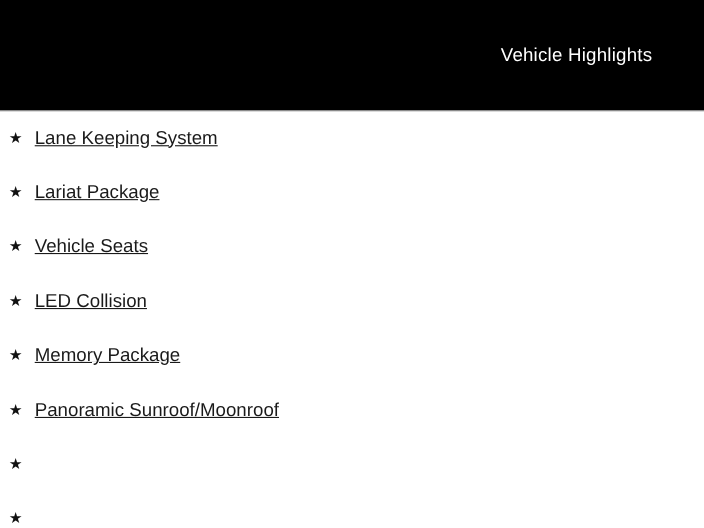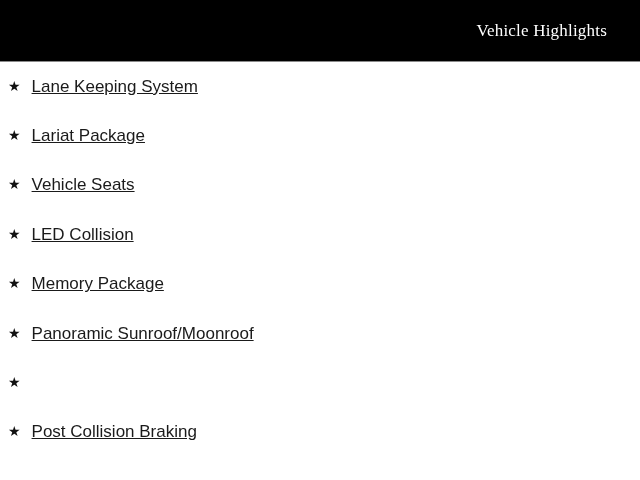--- a/index.html
+++ b/index.html
@@ -7,29 +7,28 @@
     padding: 0;
   }
   body {
     width: 640px;
     height: 480px;
     background: #ffffff;
     font-family: "Liberation Sans", sans-serif;
     overflow: hidden;
   }
   .header {
-    height: 62px;
+    height: 101px;
     background: #000000;
     border-bottom: 1px solid #8a8a8a;
     display: flex;
     align-items: center;
     justify-content: flex-end;
-    padding-right: 33px;
+    padding-right: 47px;
     box-sizing: border-box;
-    font-family: Liberation Serif, serif;
   }
   .header-title {
     color: #ffffff;
     font-size: 17px;
     letter-spacing: 0.2px;
   }
   .highlights-list {
     list-style: none;
     margin: 0;
     padding: 0;
@@ -85,15 +84,14 @@
   </li>
   <li class="highlight-item">
     <span class="star-icon">★</span>
     <span class="highlight-label">Panoramic Sunroof/Moonroof</span>
   </li>
   <li class="highlight-item">
     <span class="star-icon">★</span>
   </li>
   <li class="highlight-item">
     <span class="star-icon">★</span>
-    <span class="highlight-label">Post Collision Braking</span>
   </li>
 </ul>
 
 </body></html>

